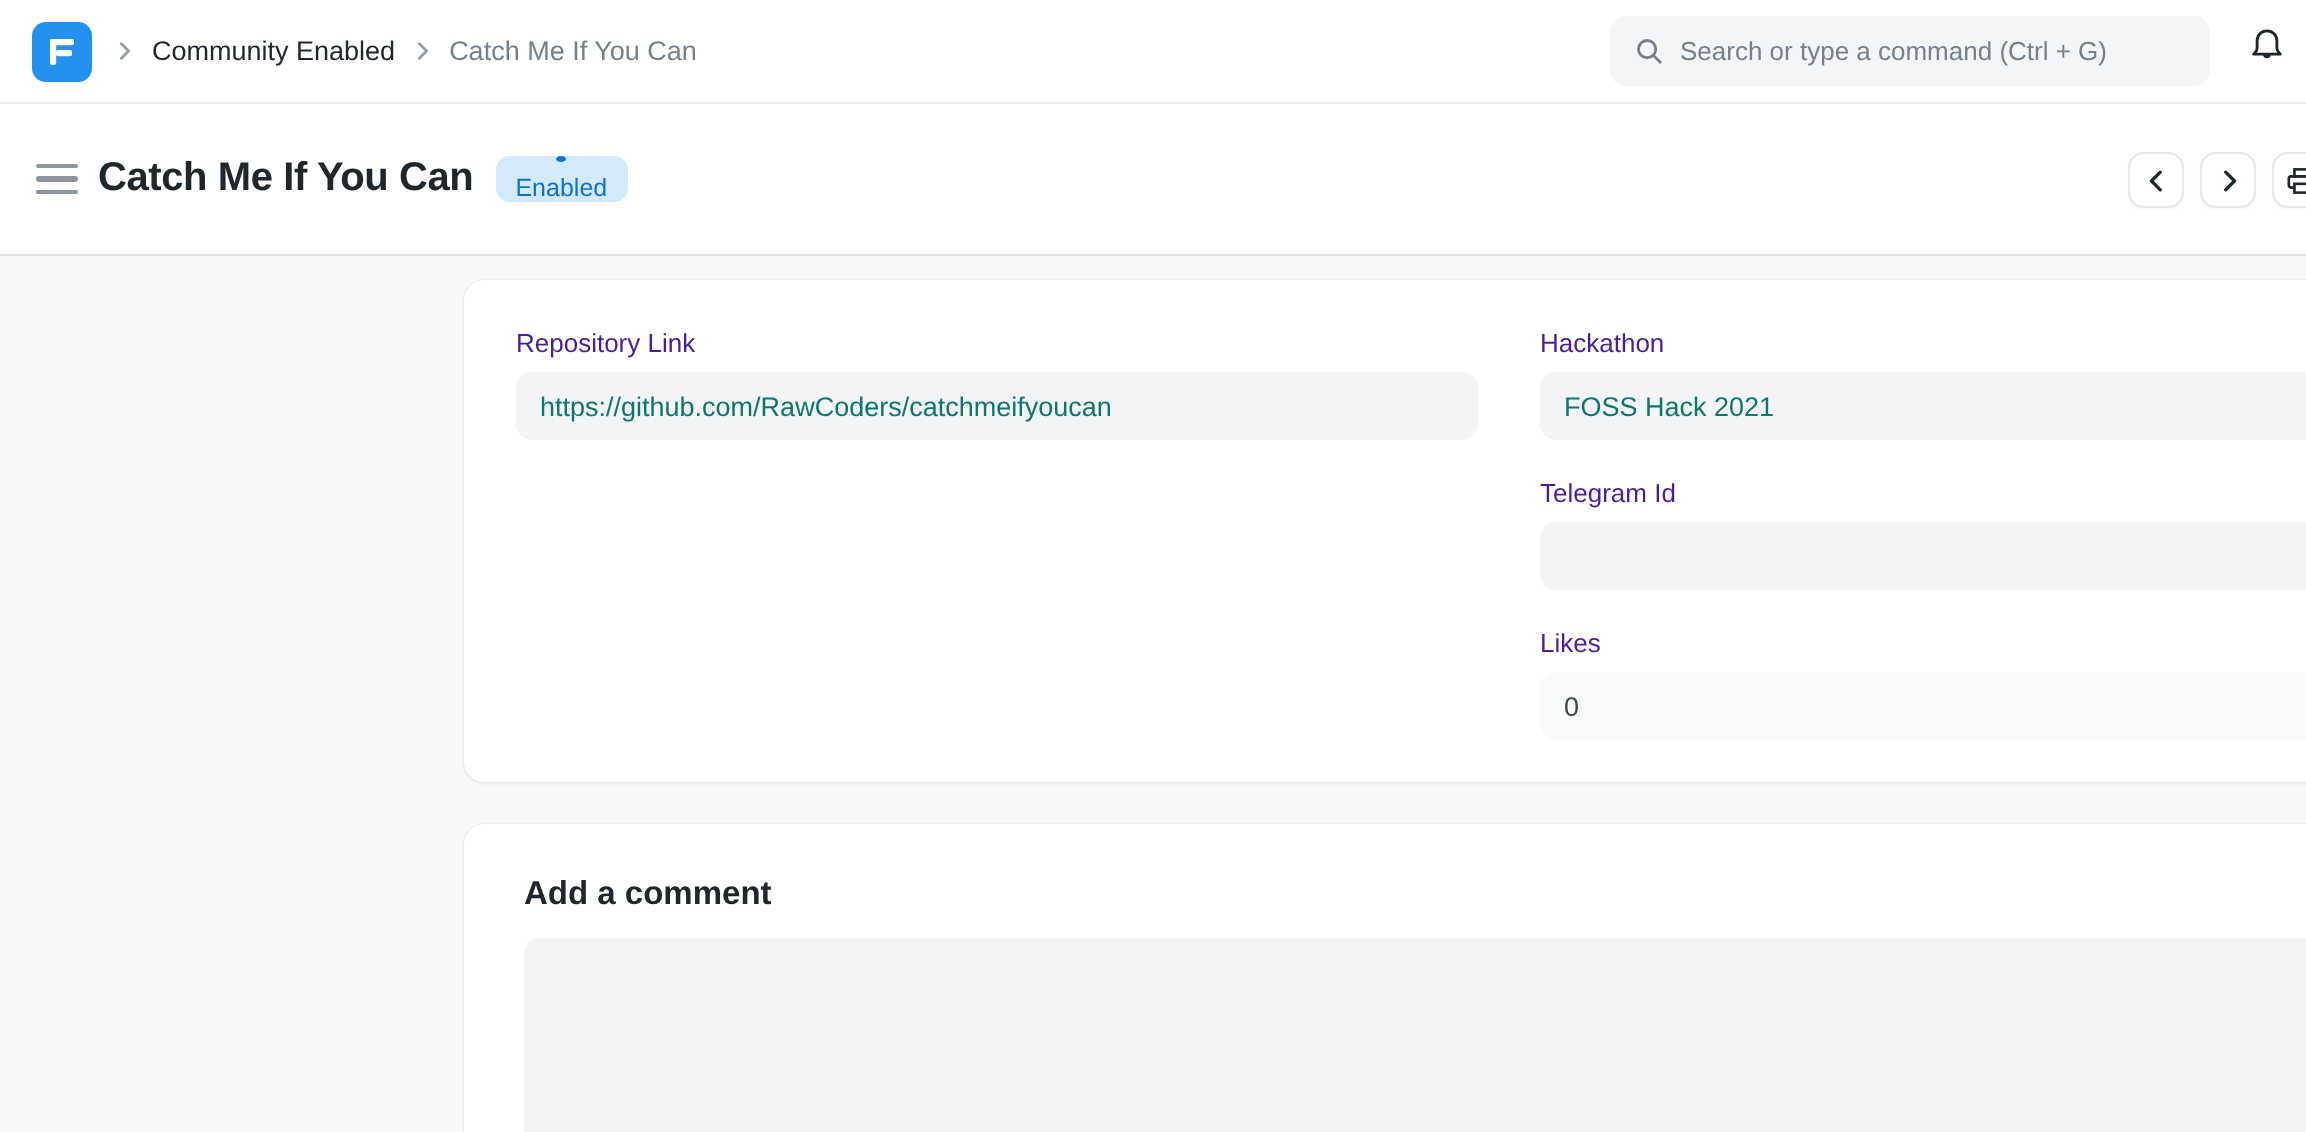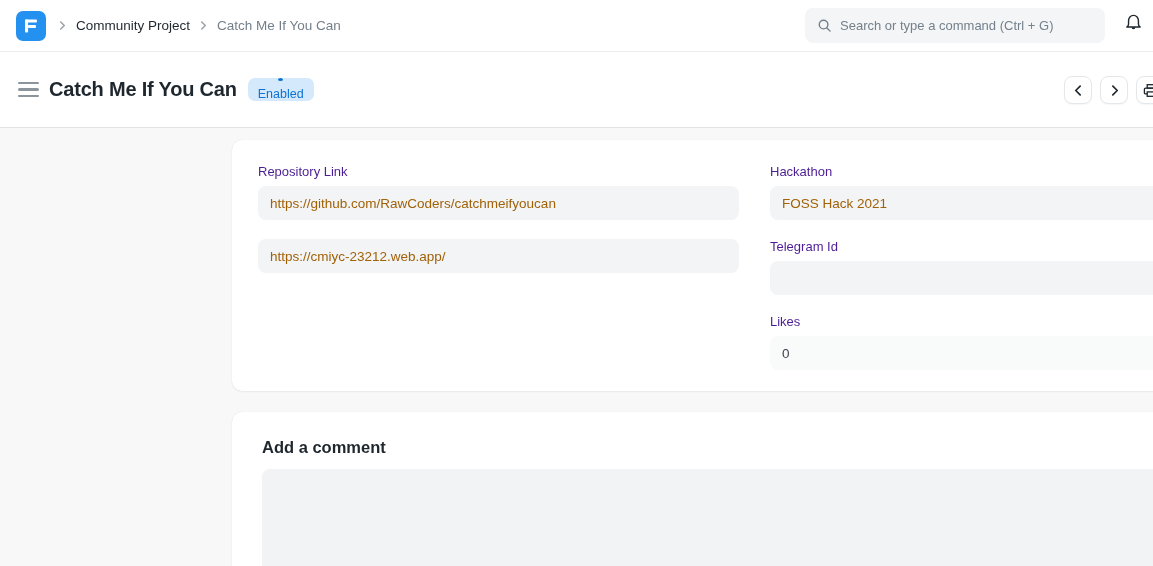--- a/index.html
+++ b/index.html
@@ -119,21 +119,21 @@
   .field:last-child { margin-bottom:0; }
   .field-label { font-size:13px; color:#4c1d95; margin-bottom:7px; }
   .field-input {
     width:100%; height:34px;
     background:#f3f4f6;
     border:none; outline:none;
     border-radius:8px;
     padding:0 12px;
     font-family:"Liberation Sans", sans-serif;
     font-size:13.5px;
-    color:#a16207;
+    color:#0f766e;
   }
   .field-input.readonly { background:#f9fafa; color:#3d454d; }
 
   .comment-heading { font-size:16.5px; font-weight:700; color:#1f272e; }
   .comment-box {
     margin-top:12px;
     width:100%; height:150px;
     background:#f2f3f5;
     border:none; outline:none; resize:none;
     border-radius:8px;
@@ -153,21 +153,21 @@
       <rect x="6" y="8" width="8" height="3.1" rx="1" fill="#ffffff"></rect>
     </svg>
   </div>
 
   <nav class="breadcrumbs breadcrumbs" style="display:flex;align-items:center;margin-left:12px;gap:9px;">
     <span class="crumb-sep">
       <svg width="9" height="9" viewBox="0 0 10 10">
           <polyline points="3,1 7,5 3,9" fill="none" stroke="#98a1a9" stroke-width="1.6" stroke-linecap="round" stroke-linejoin="round"></polyline>
         </svg>
     </span>
-    <a class="crumb prev">Community Project</a>
+    <a class="crumb prev">Community Enabled</a>
     <span class="crumb-sep">
       <svg width="9" height="9" viewBox="0 0 10 10">
           <polyline points="3,1 7,5 3,9" fill="none" stroke="#98a1a9" stroke-width="1.6" stroke-linecap="round" stroke-linejoin="round"></polyline>
         </svg>
     </span>
     <a class="crumb current">Catch Me If You Can</a>
   </nav>
 
   <div class="search-bar">
     <span style="line-height:0;">
@@ -224,21 +224,20 @@
 
   <section class="card form-card">
     <div class="form-grid">
 
       <div class="form-col-left">
         <div class="field">
           <div class="field-label">Repository Link</div>
           <input class="field-input" type="text" value="https://github.com/RawCoders/catchmeifyoucan" style="">
         </div>
         <div class="field">
-          <input class="field-input" type="text" value="https://cmiyc-23212.web.app/" style="">
         </div>
       </div>
 
       <div class="form-col-right">
         <div class="field">
           <div class="field-label">Hackathon</div>
           <input class="field-input" type="text" value="FOSS Hack 2021" style="">
         </div>
         <div class="field">
           <div class="field-label">Telegram Id</div>

